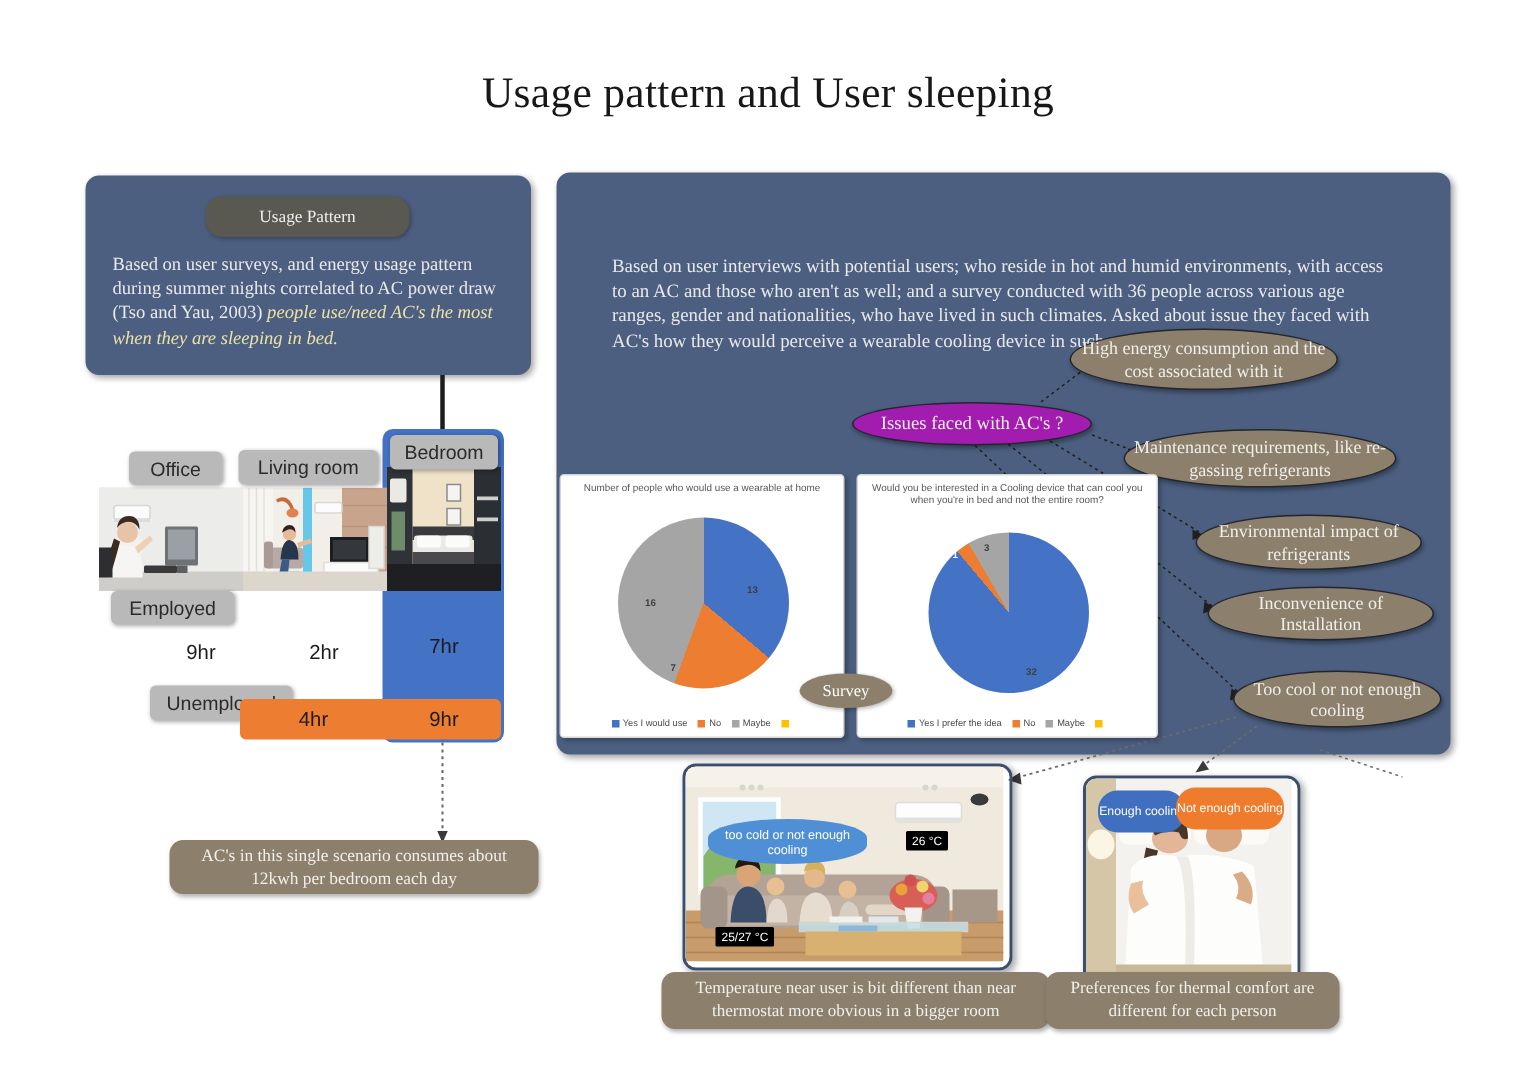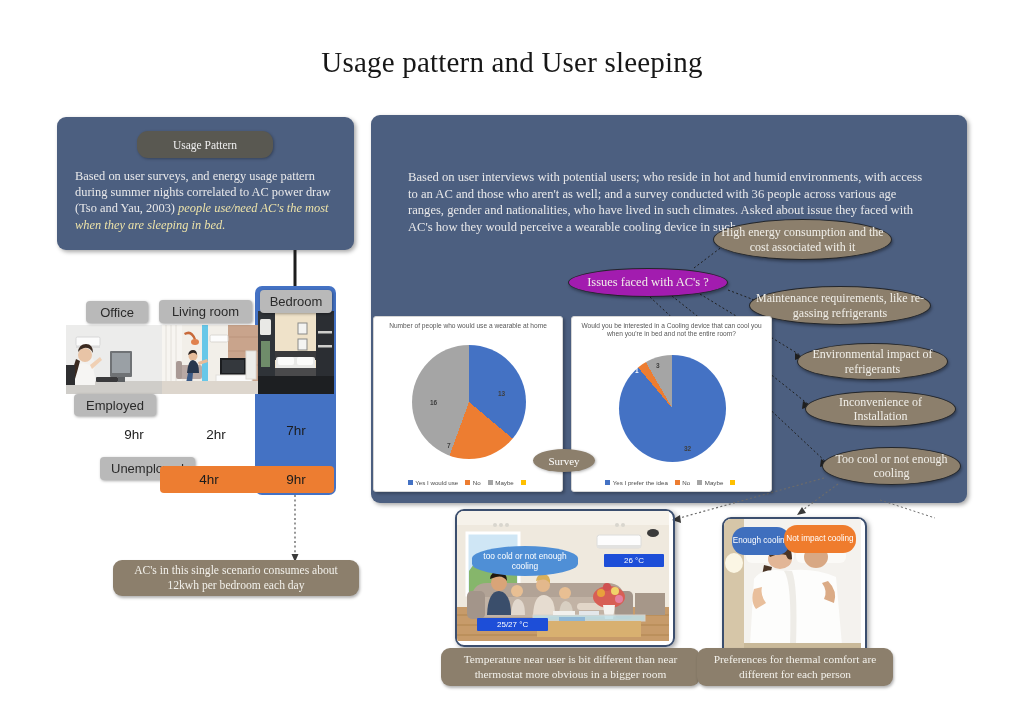--- a/index.html
+++ b/index.html
@@ -131,23 +131,23 @@
   .caption{
     position:absolute;background:#8c7f6c;border-radius:9px;color:#f2f0ea;
     display:flex;align-items:center;justify-content:center;text-align:center;
     font-size:11.4px;line-height:14.6px;font-family:"Liberation Serif",serif;
     box-shadow:1px 2px 3px rgba(0,0,0,.3);padding:0 7px;
   }
   #caption-living{left:441px;top:648px;width:245px;height:38px;}
   #caption-bed{left:697px;top:648px;width:182px;height:38px;}
 
   .temp-badge{
-    position:absolute;background:#1d4ed8;color:#fff;
+    position:absolute;background:#000000;color:#fff;
     font-size:8px;font-family:"Liberation Sans",sans-serif;
-    padding:2px 20px;border-radius:1px;
+    padding:2px 4px;border-radius:1px;
   }
   .cloud{
     position:absolute;background:#4f8fd6;color:#fff;
     border-radius:50%/42%;text-align:center;
     display:flex;align-items:center;justify-content:center;
     font-size:8.4px;line-height:10px;font-family:"Liberation Sans",sans-serif;
   }
   .bubble{
     position:absolute;border-radius:13px;color:#fff;text-align:center;
     display:flex;align-items:center;justify-content:center;
@@ -434,20 +434,20 @@
       <path d="M30 60 Q38 48 62 52 Q88 48 112 58 L118 126 L26 126Z" fill="#fdfdfc"></path>
       <path d="M60 52 Q68 62 66 126 L72 126 Q74 66 68 52Z" fill="#eeece7"></path>
       <path d="M30 70 Q26 82 32 90 L42 84 Q36 76 38 68Z" fill="#e9bf9c"></path>
       <path d="M104 62 Q114 72 110 84 L100 80 Q104 72 98 64Z" fill="#dbab86"></path>
       <rect x="20" y="124" width="117" height="8" fill="#c9b999"></rect>
     </svg>
     <div class="bubble blue" style="left:8px;top:8px;width:58px;height:28px;">
       <span>Enough cooling</span>
     </div>
     <div class="bubble orange" style="left:60px;top:6px;width:72px;height:28px;">
-      <span>Not impact cooling</span>
+      <span>Not enough cooling</span>
     </div>
   </div>
 
   <div class="caption" id="caption-living">Temperature near user is bit different than near thermostat more obvious in a bigger room</div>
   <div class="caption" id="caption-bed">Preferences for thermal comfort are different for each person</div>
 
 </div>
 
 </body></html>

